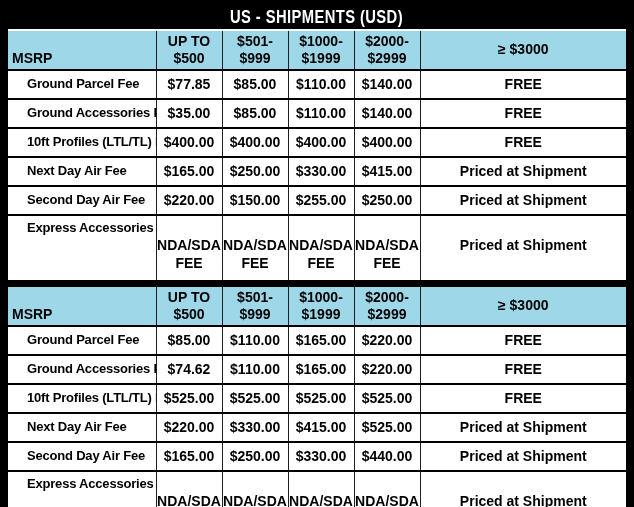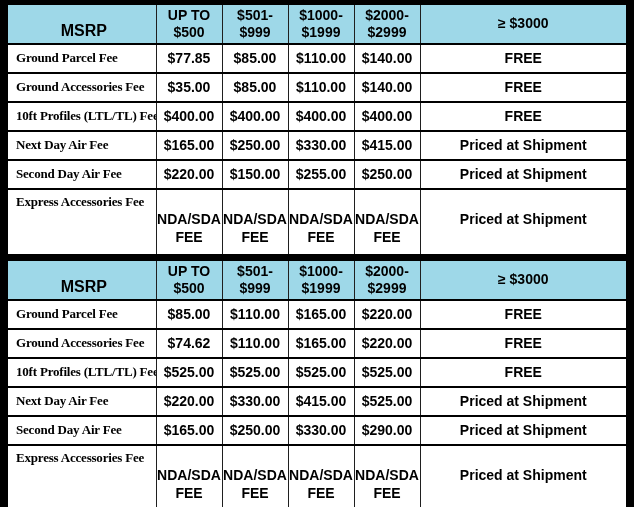--- a/index.html
+++ b/index.html
@@ -64,57 +64,59 @@
     border-top: 0;
     font-size: 14px;
     height: 36px;
     text-align: center;
     vertical-align: middle;
     white-space: pre-line;
     line-height: 1.25;
     padding: 1px 0;
   }
   table.fees-table th.label-col {
-    text-align: center;
+    text-align: left;
     vertical-align: bottom;
     padding: 0 0 2px 4px;
-    font-size: 16px;
+    font-size: 14px;
     white-space: nowrap;
   }
   table.fees-table th:first-child,
   table.fees-table td:first-child { border-left: 0; }
   table.fees-table th:last-child,
   table.fees-table td:last-child { border-right: 0; }
   table.fees-table tbody tr:last-child td { border-bottom: 0; }
   table.fees-table td {
     height: 25px;
     font-size: 14px;
     text-align: center;
     vertical-align: middle;
     white-space: pre-line;
     line-height: 1.28;
     padding: 1px 0;
   }
   table.fees-table td.label-cell {
     text-align: left;
-    padding: 1px 0 1px 8px;
+    padding: 1px 0 1px 19px;
     font-size: 13px;
     letter-spacing: -0.2px;
     white-space: nowrap;
-    font-family: Liberation Serif, serif;
   }
   table.fees-table tr.tall-row td { height: 42px; vertical-align: top; padding-top: 21px; }
   table.fees-table tr.tall-row td.label-cell { padding-top: 4px; }
 </style>
 </head>
 <body>
 
 <div class="frame">
 
   <section class="table-section">
+    <div class="title-bar">
+      <span class="title-text">US - SHIPMENTS (USD)</span>
+    </div>
     <table class="fees-table">
       <colgroup>
         <col style="width:148px">
           <col style="width:66px">
           <col style="width:66px">
         <col style="width:66px">
           <col style="width:66px">
           <col style="width:206px">
       </colgroup>
       <thead>
@@ -243,21 +245,21 @@
             <td class="value-cell">$330.00</td>
             <td class="value-cell">$415.00</td>
             <td class="value-cell">$525.00</td>
             <td class="value-cell">Priced at Shipment</td>
           </tr>
           <tr>
             <td class="label-cell">Second Day Air Fee</td>
             <td class="value-cell">$165.00</td>
             <td class="value-cell">$250.00</td>
             <td class="value-cell">$330.00</td>
-            <td class="value-cell">$290.00</td>
+            <td class="value-cell">$440.00</td>
             <td class="value-cell">Priced at Shipment</td>
           </tr>
           <tr class="tall-row">
             <td class="label-cell">Express Accessories Fee</td>
             <td class="value-cell">NDA/SDA
 FEE</td>
             <td class="value-cell">NDA/SDA
 FEE</td>
             <td class="value-cell">NDA/SDA
 FEE</td>

